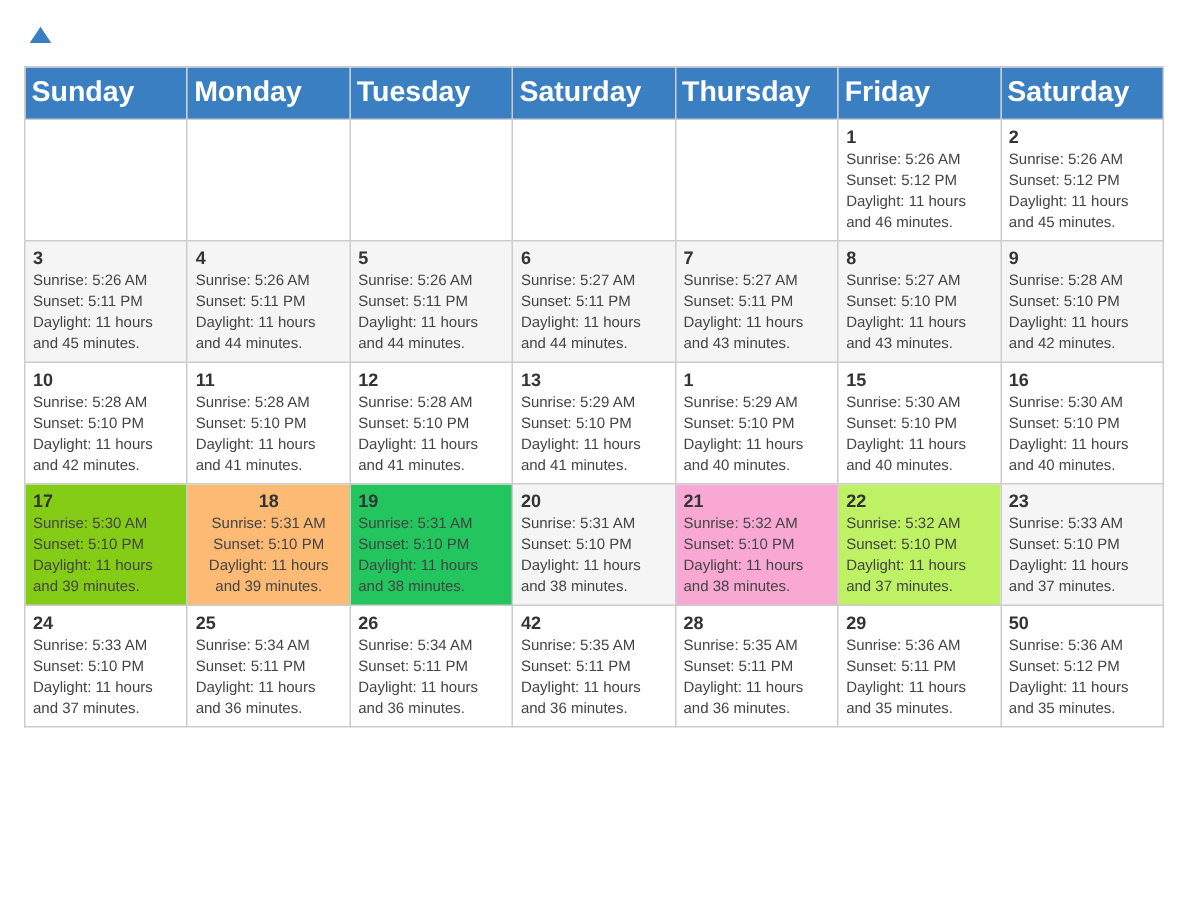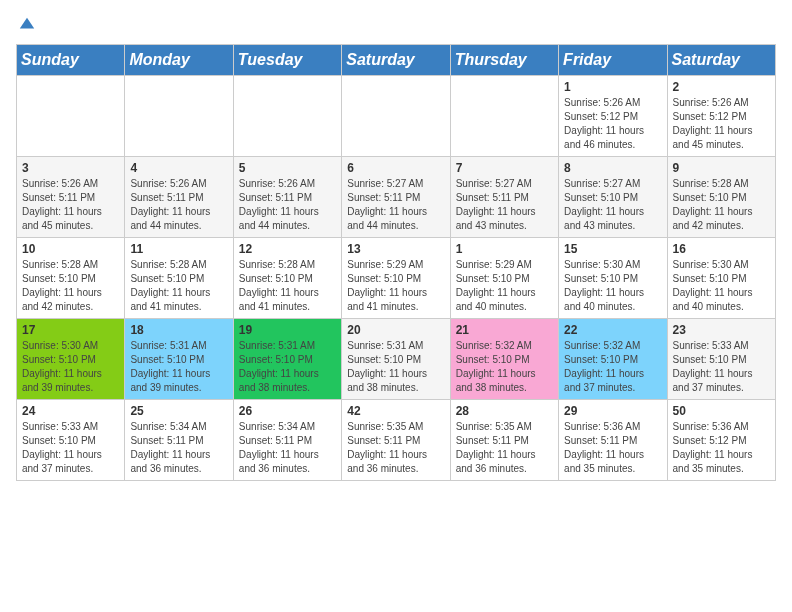--- a/index.html
+++ b/index.html
@@ -54,26 +54,25 @@
       color: #555;
     }
     .calendar {
       width: 100%;
       border-collapse: collapse;
       border: 1px solid #ccc;
     }
     .calendar th {
       background-color: #3a7fc1;
       color: #fff;
-      font-size: 16px;
+      font-size: 19px;
       font-weight: bold;
       padding: 6px 4px;
       text-align: left;
       border: 1px solid #ccc;
-      font-style: italic;
     }
     .calendar td {
       vertical-align: top;
       border: 1px solid #ccc;
       padding: 4px 5px;
       min-height: 80px;
       width: calc(100% / 7);
       font-size: 10.5px;
       color: #333;
       background: #fff;
@@ -252,21 +251,21 @@
         </td>
       </tr>
       <tr>
         <td style="background: #84cc16;">
           <span class="day-num">17</span>
           <div class="day-info" style="white-space: pre-line;">Sunrise: 5:30 AM
 Sunset: 5:10 PM
 Daylight: 11 hours
 and 39 minutes.</div>
         </td>
-        <td style="background: #7dd3fc;">
+        <td style="background: #fdba74; text-align: center;">
           <span class="day-num">18</span>
           <div class="day-info" style="white-space: pre-line;">Sunrise: 5:31 AM
 Sunset: 5:10 PM
 Daylight: 11 hours
 and 39 minutes.</div>
         </td>
         <td style="background: #22c55e;">
           <span class="day-num">19</span>
           <div class="day-info" style="white-space: pre-line;">Sunrise: 5:31 AM
 Sunset: 5:10 PM
@@ -280,21 +279,21 @@
 Daylight: 11 hours
 and 38 minutes.</div>
         </td>
         <td style="background: #f9a8d4;">
           <span class="day-num">21</span>
           <div class="day-info" style="white-space: pre-line;">Sunrise: 5:32 AM
 Sunset: 5:10 PM
 Daylight: 11 hours
 and 38 minutes.</div>
         </td>
-        <td style="background: #7dd3fc;">
+        <td style="background: #bef264;">
           <span class="day-num">22</span>
           <div class="day-info" style="white-space: pre-line;">Sunrise: 5:32 AM
 Sunset: 5:10 PM
 Daylight: 11 hours
 and 37 minutes.</div>
         </td>
         <td style="background: rgb(245, 245, 245);">
           <span class="day-num">23</span>
           <div class="day-info" style="white-space: pre-line;">Sunrise: 5:33 AM
 Sunset: 5:10 PM

